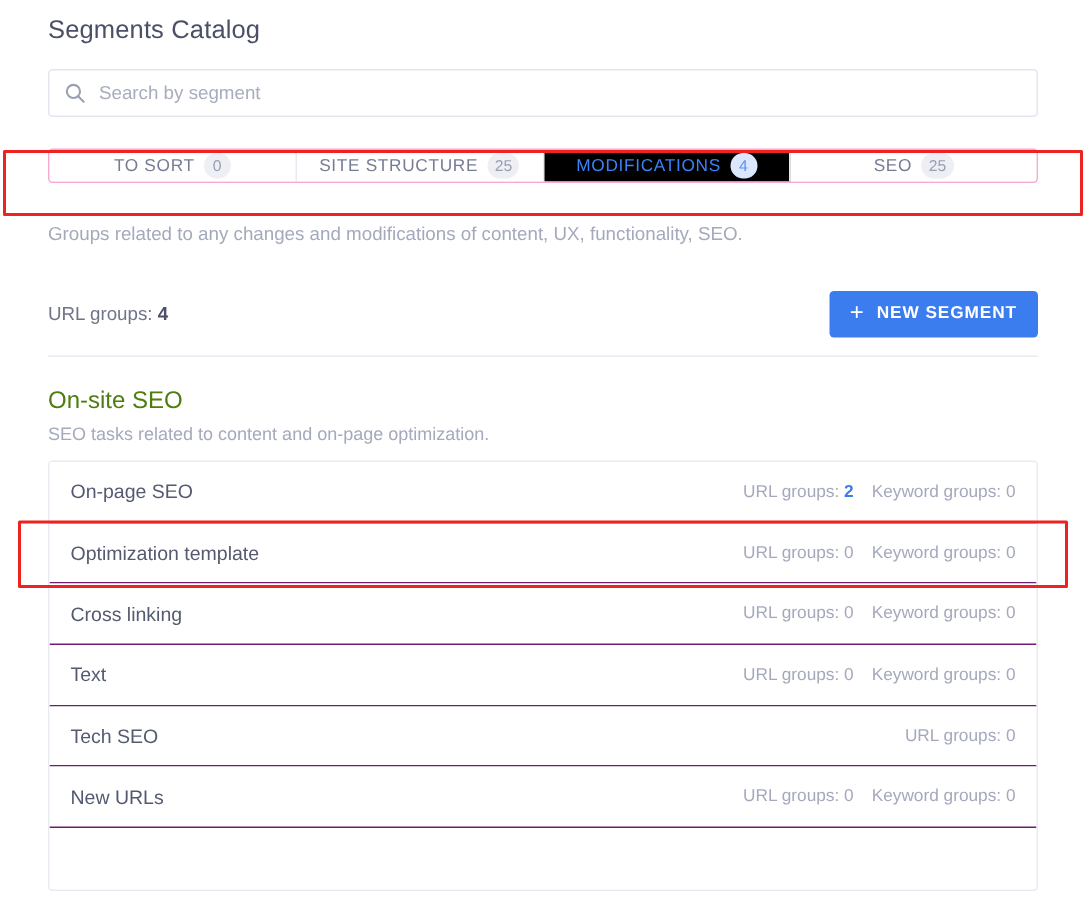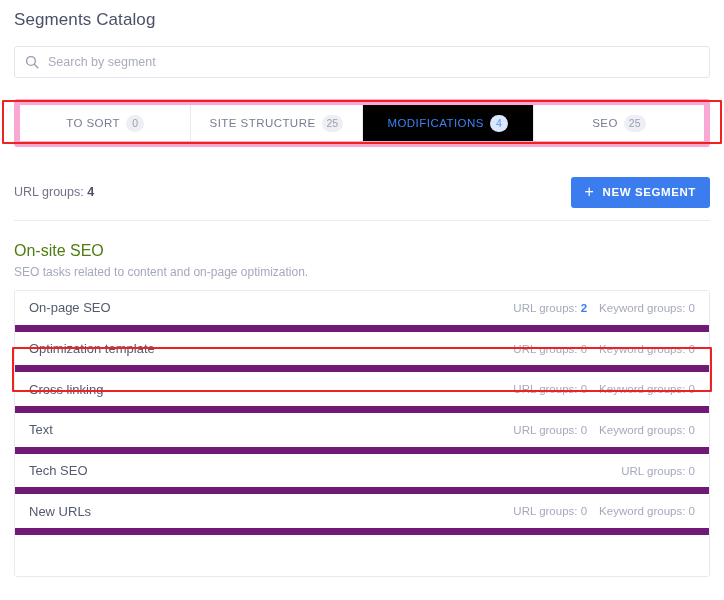--- a/index.html
+++ b/index.html
@@ -11,21 +11,21 @@
     background: #ffffff;
     font-family: "Liberation Sans", sans-serif;
     -webkit-font-smoothing: antialiased;
   }
 
   .page {
     position: relative;
     width: 724px;
     height: 600px;
     background: #ffffff;
-    padding: 0 14px;
+    padding: 0 32px;
   }
 
   
   .page-title {
     font-size: 17px;
     font-weight: 400;
     color: #4b5066;
     letter-spacing: 0.1px;
     padding-top: 8px;
     line-height: 24px;
@@ -63,25 +63,25 @@
   }
   .search-input::placeholder { color: #a8adbe; }
 
   
   .tabs-outer {
     position: relative;
     margin-top: 21px;
   }
   .tabs {
     display: flex;
-    border: 6px solid #f9a8d4;
+    border: 1px solid #f9a8d4;
     border-radius: 3px;
     background: #fff;
     overflow: hidden;
-    height: 48px;
+    height: 23px;
   }
   .tab {
     flex: 1 1 0;
     display: flex;
     align-items: center;
     justify-content: center;
     gap: 6px;
     font-size: 11.5px;
     letter-spacing: 0.45px;
     color: #767c93;
@@ -199,21 +199,21 @@
     border-radius: 3px;
     background: #fff;
     overflow: hidden;
   }
   .list-row {
     display: flex;
     align-items: center;
     justify-content: space-between;
     height: 40.7px;
     padding: 0 14px;
-    border-bottom: 7px solid #701a75;
+    border-bottom: 1px solid #701a75;
     cursor: pointer;
     background: #fff;
   }
   .list-row:last-child { border-bottom: 0; }
   .row-name {
     font-size: 13px;
     color: #545a70;
   }
   .row-meta {
     display: flex;
@@ -262,20 +262,21 @@
 
       <div class="tab">
         <span>SEO</span>
         <span class="tab-badge">25</span>
       </div>
 
 
     </div>
   </div>
 
+  <div class="section-note">Groups related to any changes and modifications of content, UX, functionality, SEO.</div>
 
   <div class="groups-bar">
     <div class="groups-count">
       <span>URL groups:</span>
       <b>4</b>
     </div>
     <button class="new-segment-btn">
       <span class="plus-icon">+</span>
       <span>NEW SEGMENT</span>
     </button>

